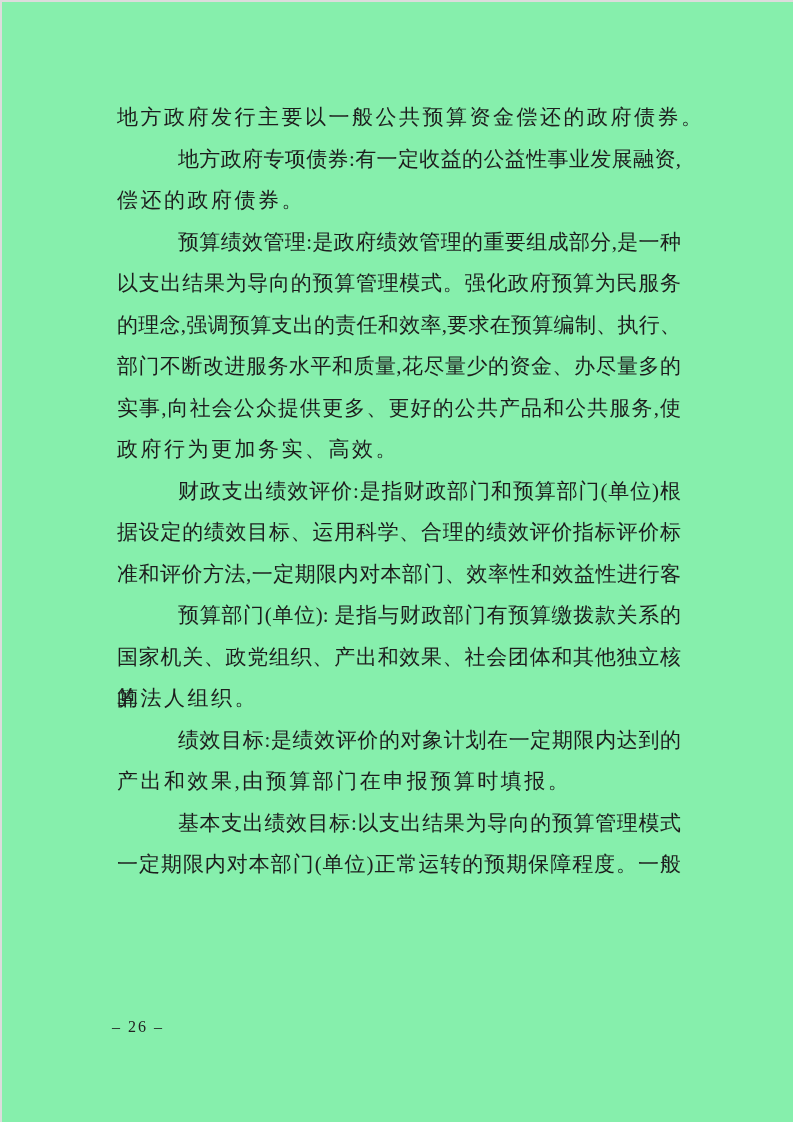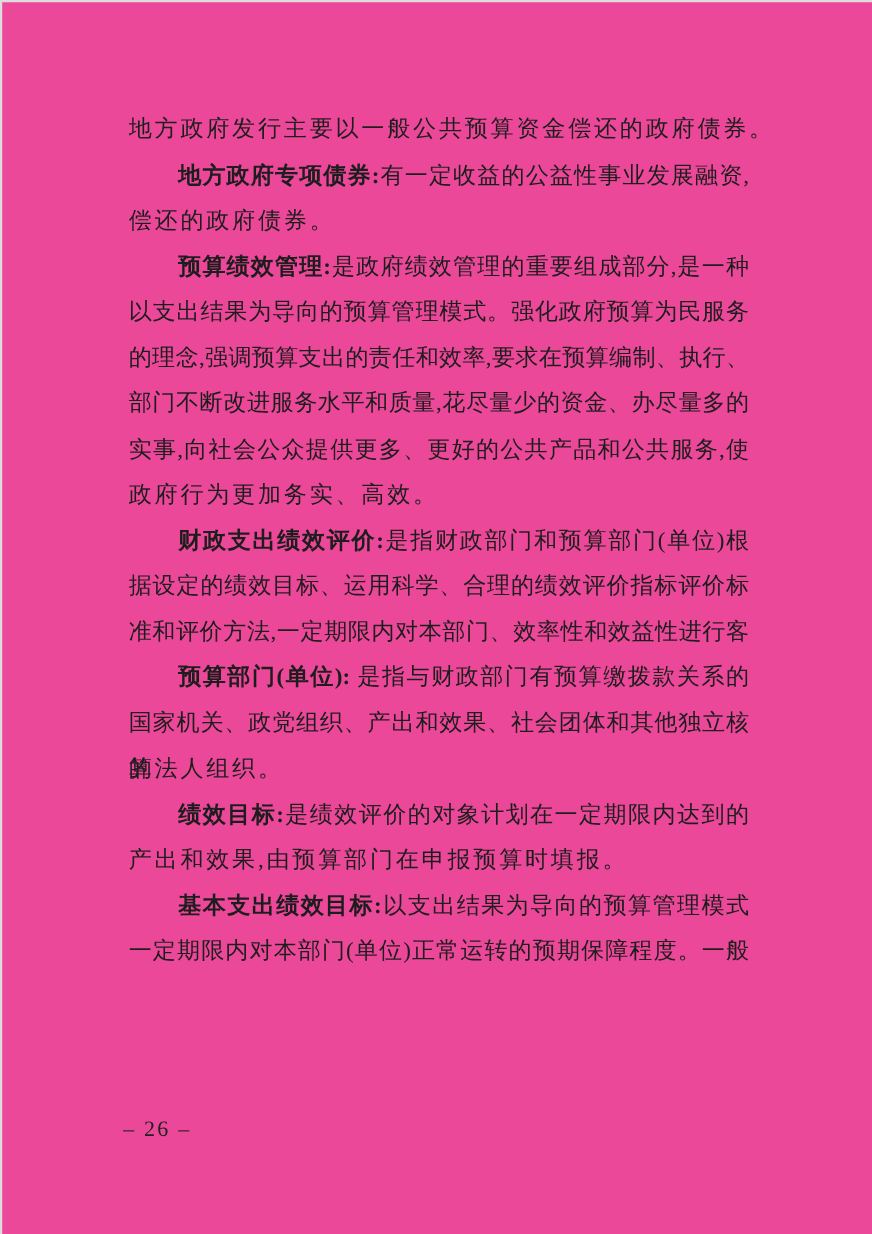--- a/index.html
+++ b/index.html
@@ -4,21 +4,21 @@
 <style>
   html, body {
     margin: 0;
     padding: 0;
     background: #ffffff;
   }
   .page {
     position: relative;
     width: 793px;
     height: 1122px;
-    background: #ec4899;
+    background: #86efac;
     overflow: hidden;
     font-family: "Liberation Serif", "DejaVu Serif", serif;
     box-shadow: inset 2px 0 0 #dcdcdc, inset 0 2px 0 #dcdcdc; 
   }
   .content {
     position: absolute;
     left: 117px;
     top: 97px;
     width: 564px;
   }
@@ -35,27 +35,28 @@
     letter-spacing: 0;
     white-space: normal;
     text-align: justify;
     text-align-last: justify;
     text-justify: inter-character;
   }
   .line.indent {
     text-indent: 45px;
   }
   .b {
-    font-weight: bold;
+    font-weight: normal;
+    margin-left: 16px;
   }
   .footer {
     position: absolute;
     left: 112px;
     top: 1012px;
-    font-size: 20px;
+    font-size: 16px;
     letter-spacing: 2px;
     color: #222222;
     line-height: 30px;
   }
 </style>
 </head>
 <body>
 
 <div class="page">
   <div class="content">

